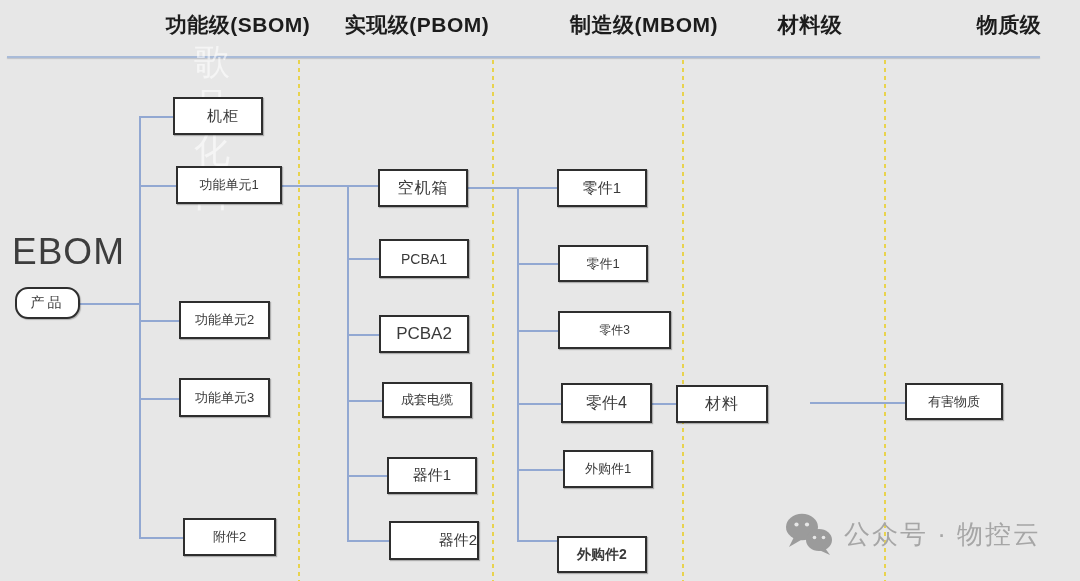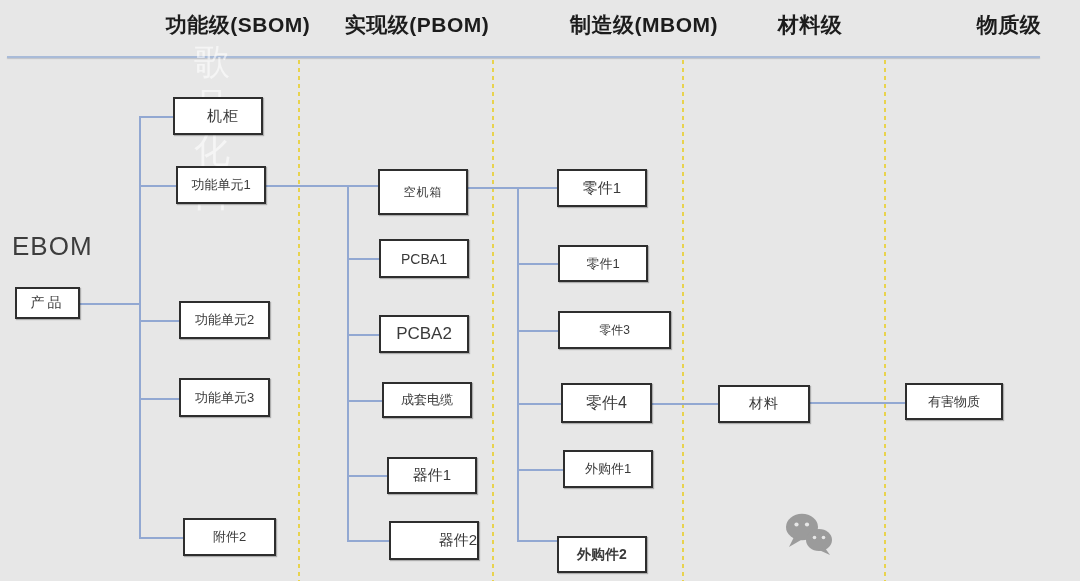--- a/index.html
+++ b/index.html
@@ -23,21 +23,21 @@
   }
   .edge{position:absolute;background:var(--conn,#92a8d2);z-index:2;}
   .node{
     position:absolute;background:var(--boxfill,#fff);
     border:2px solid var(--boxborder,#2e2e2e);
     box-shadow:1px 1px 1px rgba(0,0,0,0.25);
     display:flex;align-items:center;justify-content:center;
     color:#3a3a3a;z-index:4;box-sizing:border-box;white-space:nowrap;
   }
   .ebom{
-    position:absolute;left:12px;top:231px;font-size:26px;color:#3d3d3d;
+    position:absolute;left:12px;top:231px;font-size:37px;color:#3d3d3d;
     z-index:4;letter-spacing:1px;
   }
   .vwm{
     position:absolute;left:192px;top:40px;z-index:3;
     font-size:36px;line-height:44px;color:rgba(255,255,255,0.58);
     text-align:center;width:40px;font-weight:400;
   }
   .vwm span{display:block;}
   .footer{
     position:absolute;left:784px;top:512px;display:flex;align-items:center;
@@ -90,50 +90,51 @@
       <div class="edge" style="left: 517px; top: 187px; width: 2px; height: 353px;"></div>
       <div class="edge" style="left: 517px; top: 263px; width: 41px; height: 2px;"></div>
       <div class="edge" style="left: 517px; top: 330px; width: 41px; height: 2px;"></div>
       <div class="edge" style="left: 517px; top: 403px; width: 44px; height: 2px;"></div>
       <div class="edge" style="left: 517px; top: 469px; width: 46px; height: 2px;"></div>
       <div class="edge" style="left: 517px; top: 540px; width: 40px; height: 2px;"></div>
       <div class="edge" style="left: 652px; top: 403px; width: 66px; height: 2px;"></div>
       <div class="edge" style="left: 810px; top: 402px; width: 95px; height: 2px;"></div>
     </div>
   <div id="nodes">
-      <div class="node" style="left: 15px; top: 287px; width: 65px; height: 32px; font-size: 14px; letter-spacing: 3px;">产品</div>
+      <div class="node" style="left: 15px; top: 287px; width: 65px; height: 32px; font-size: 14px; letter-spacing: 3px; border-radius: 13px;">产品</div>
       <div class="node" style="left: 173px; top: 97px; width: 90px; height: 38px; font-size: 15px; letter-spacing: 1px; padding-left: 10px;">机柜</div>
-      <div class="node" style="left: 176px; top: 166px; width: 90px; height: 38px; font-size: 13px;">功能单元1</div>
+      <div class="node" style="left: 176px; top: 166px; width: 106px; height: 38px; font-size: 13px;">功能单元1</div>
       <div class="node" style="left: 179px; top: 301px; width: 91px; height: 38px; font-size: 13px;">功能单元2</div>
       <div class="node" style="left: 179px; top: 378px; width: 91px; height: 39px; font-size: 13px;">功能单元3</div>
       <div class="node" style="left: 183px; top: 518px; width: 93px; height: 38px; font-size: 13px;">附件2</div>
-      <div class="node" style="left: 378px; top: 169px; width: 90px; height: 46px; font-size: 12px; letter-spacing: 1px;">空机箱</div>
+      <div class="node" style="left: 378px; top: 169px; width: 90px; height: 38px; font-size: 16px; letter-spacing: 1px;">空机箱</div>
       <div class="node" style="left: 379px; top: 239px; width: 90px; height: 39px; font-size: 14px;">PCBA1</div>
       <div class="node" style="left: 379px; top: 315px; width: 90px; height: 38px; font-size: 17px;">PCBA2</div>
       <div class="node" style="left: 382px; top: 382px; width: 90px; height: 36px; font-size: 13px;">成套电缆</div>
       <div class="node" style="left: 387px; top: 457px; width: 90px; height: 37px; font-size: 15px;">器件1</div>
       <div class="node" style="left: 389px; top: 521px; width: 90px; height: 39px; font-size: 15px; padding-left: 48px;">器件2</div>
       <div class="node" style="left: 557px; top: 169px; width: 90px; height: 38px; font-size: 15px;">零件1</div>
       <div class="node" style="left: 558px; top: 245px; width: 90px; height: 37px; font-size: 13px;">零件1</div>
       <div class="node" style="left: 558px; top: 311px; width: 113px; height: 38px; font-size: 12px;">零件3</div>
       <div class="node" style="left: 561px; top: 383px; width: 91px; height: 40px; font-size: 16px;">零件4</div>
       <div class="node" style="left: 563px; top: 450px; width: 90px; height: 38px; font-size: 13px;">外购件1</div>
       <div class="node" style="left: 557px; top: 536px; width: 90px; height: 37px; font-size: 14px; font-weight: bold;">外购件2</div>
-      <div class="node" style="left: 718px; top: 385px; width: 92px; height: 38px; font-size: 14px; letter-spacing: 1px;">材料</div>
+      <div class="node" style="left: 676px; top: 385px; width: 92px; height: 38px; font-size: 16px; letter-spacing: 1px;">材料</div>
       <div class="node" style="left: 905px; top: 383px; width: 98px; height: 37px; font-size: 13px;">有害物质</div>
     </div>
   <div class="footer">
     <svg width="50" height="44" viewBox="0 0 50 44">
       <g fill="#9b9b9b">
         <ellipse cx="18" cy="15" rx="16" ry="13.2"></ellipse>
         <path d="M10 25 L5 35 L17 28 Z"></path>
         <ellipse cx="35" cy="28" rx="13" ry="11"></ellipse>
         <path d="M41 36 L46 43 L35 38 Z"></path>
       </g>
       <g fill="#e7e7e7">
         <circle cx="12.5" cy="12.5" r="2.1"></circle>
         <circle cx="23" cy="12.5" r="2.1"></circle>
         <circle cx="30.5" cy="25.5" r="1.8"></circle>
         <circle cx="39.5" cy="25.5" r="1.8"></circle>
       </g>
     </svg>
+    <span class="txt">公众号 · 物控云</span>
   </div>
 </div>
 
 </body></html>

